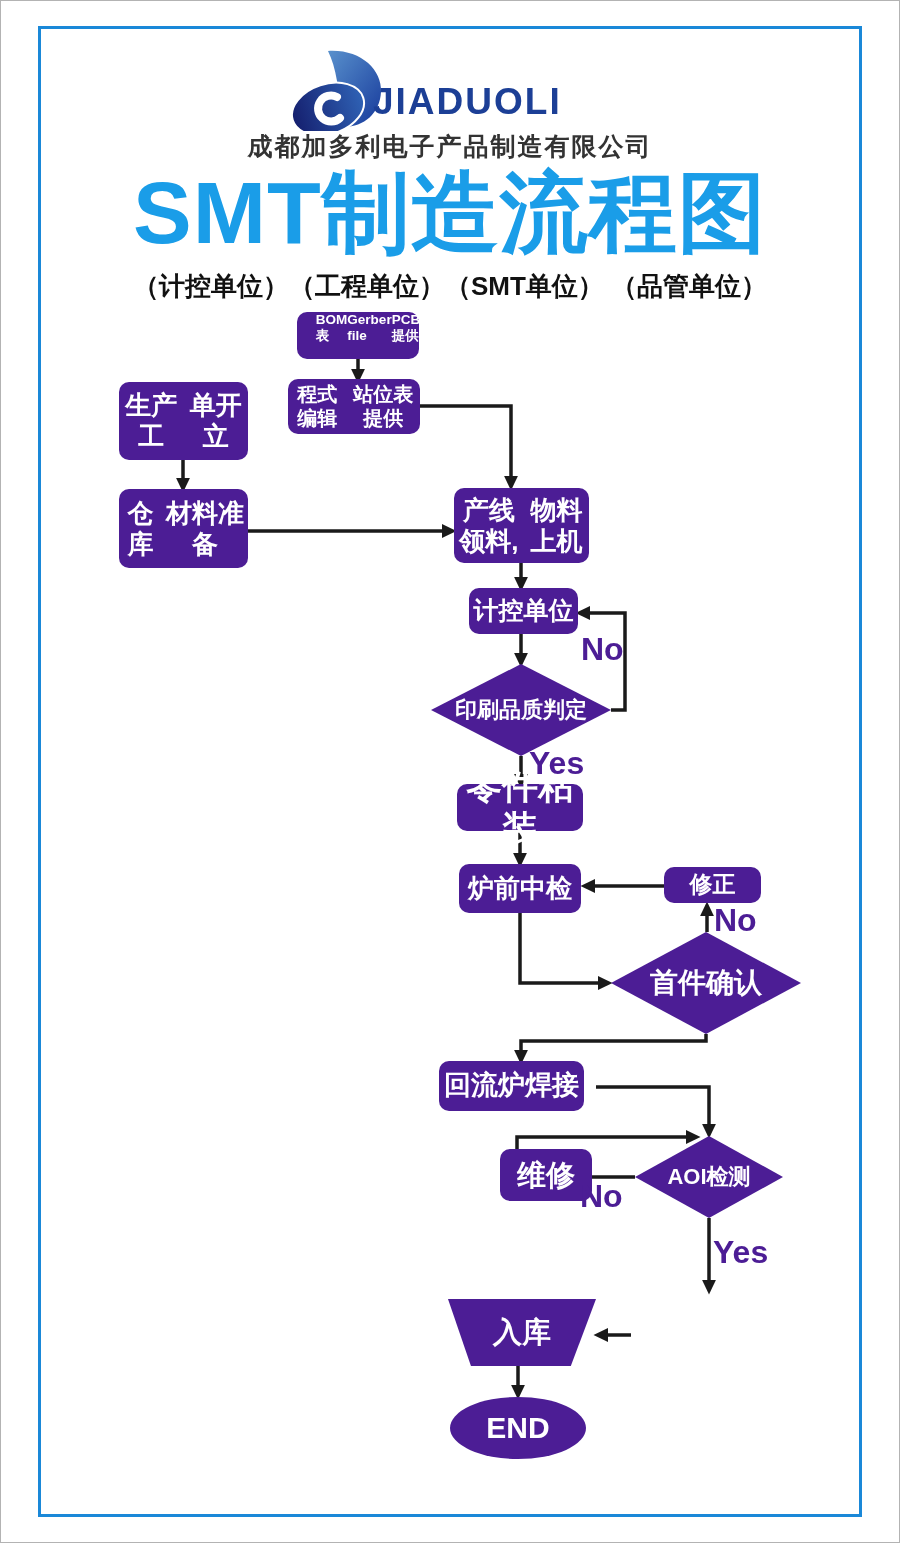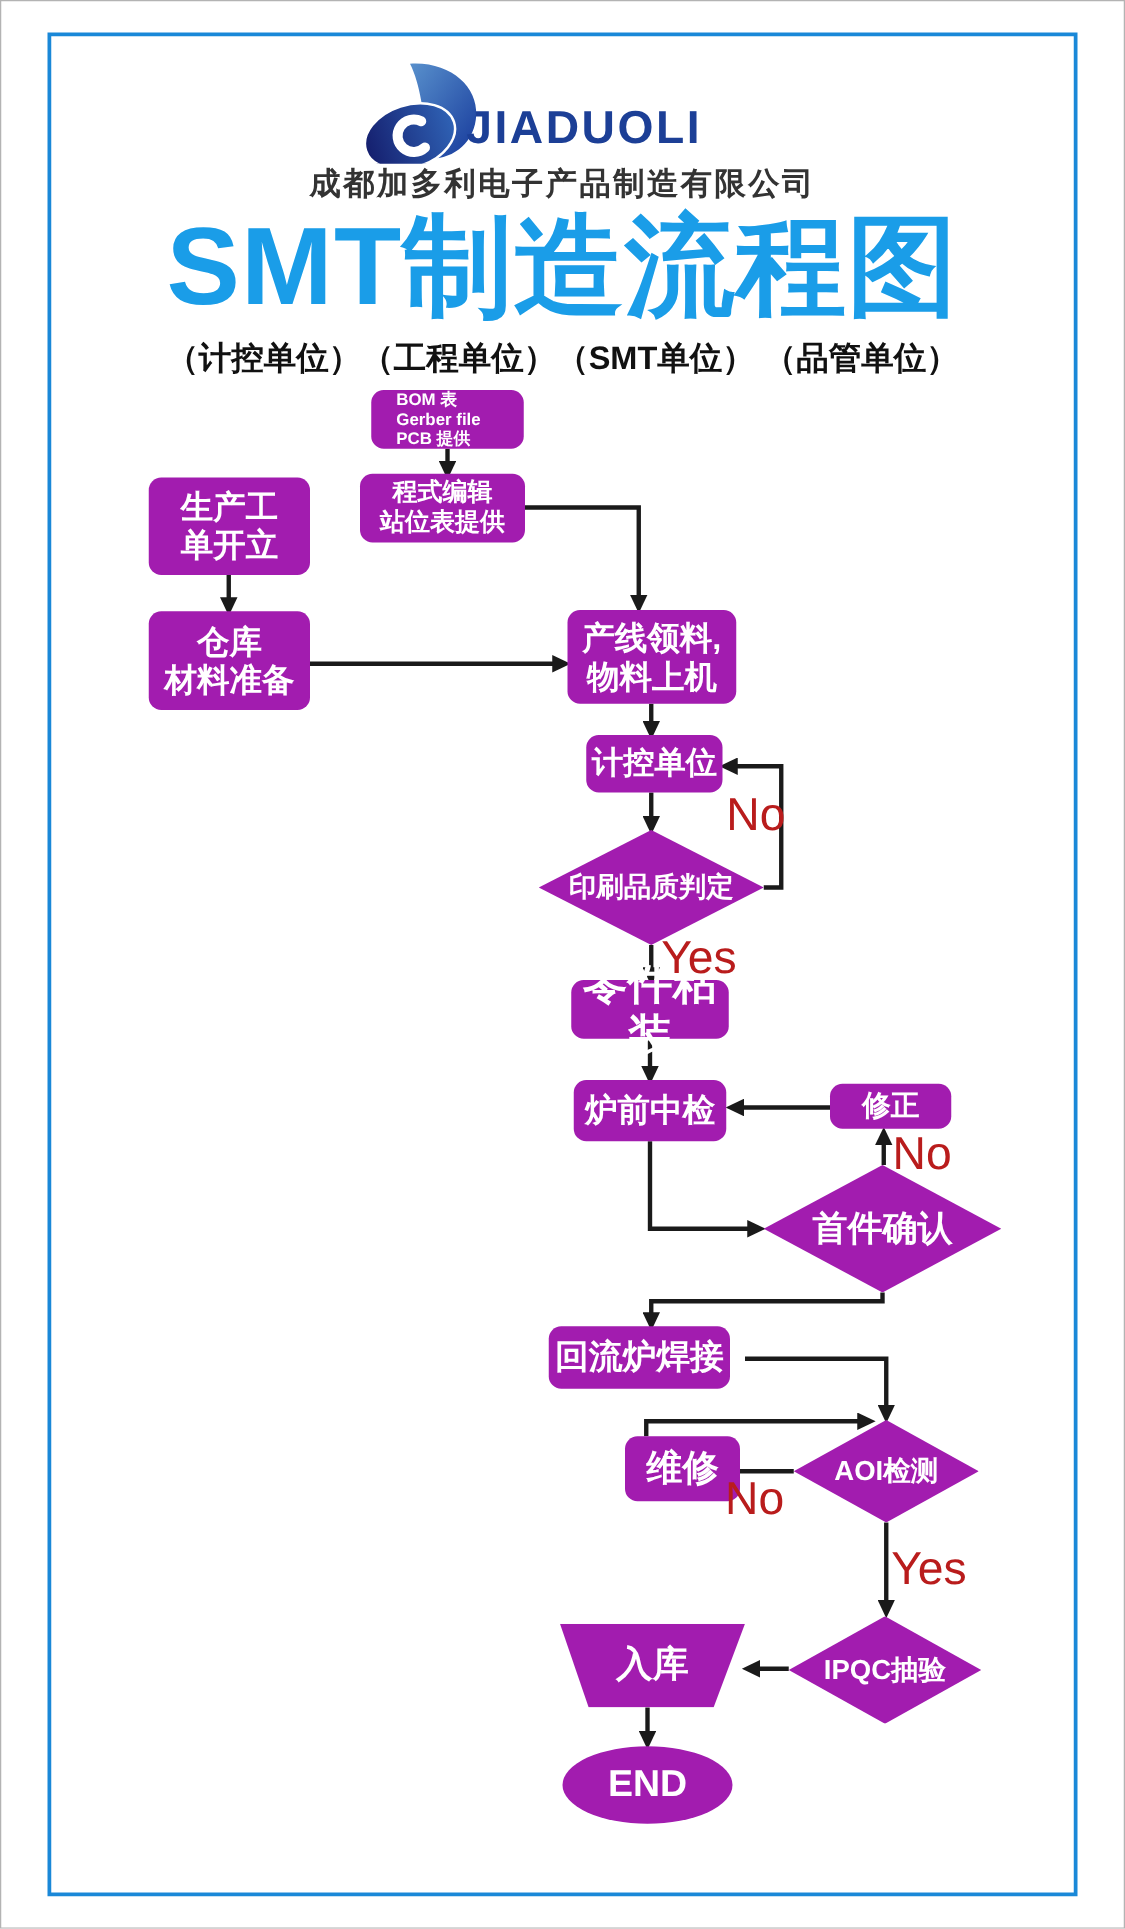--- a/index.html
+++ b/index.html
@@ -25,22 +25,22 @@
   .title{
     position:absolute;left:0;right:0;top:166px;text-align:center;
     font-size:88px;font-weight:bold;color:#1a9de8;letter-spacing:1px;line-height:1.05;
   }
   .departments{
     position:absolute;left:0;right:0;top:268px;text-align:center;
     font-size:26px;font-weight:bold;color:#111;
   }
   
   .node{
-    position:absolute;background:#a21caf;color:#fff;font-weight:bold;
-    display:flex;flex-direction:column;align-items:center;justify-content:center;
+    position:absolute;background:#4c1d95;color:#fff;font-weight:bold;
+    display:flex;flex-direction:row;align-items:center;justify-content:center;
     text-align:center;line-height:1.18;box-sizing:border-box;
   }
   .node .ln{display:block;}
   .rect{border-radius:10px;}
   .diamond{clip-path:polygon(50% 0,100% 50%,50% 100%,0 50%);border-radius:0;}
   .trapezoid{clip-path:polygon(0 0,100% 0,83% 100%,15.5% 100%);}
   .ellipse{border-radius:50%;}
 
   #n-bom{left:296px;top:311px;width:122px;height:47px;font-size:13.5px;
          align-items:flex-start;text-align:left;padding-left:20px;line-height:1.15;}
@@ -55,21 +55,21 @@
   #n-fix{left:663px;top:866px;width:97px;height:36px;font-size:23px;}
   #n-first-article{left:610px;top:931px;width:190px;height:102px;font-size:28px;}
   #n-reflow{left:438px;top:1060px;width:145px;height:50px;font-size:27px;}
   #n-repair{left:468px;top:1148px;width:92px;height:52px;font-size:29px;margin-left:31px;}
   #n-aoi{left:634px;top:1135px;width:148px;height:82px;font-size:22px;}
   #n-ipqc{left:630px;top:1292px;width:154px;height:86px;font-size:22px;}
   #n-inbound{left:447px;top:1298px;width:148px;height:67px;font-size:29px;}
   #n-end{left:449px;top:1396px;width:136px;height:62px;font-size:30px;}
 
   
-  .edge-label{position:absolute;font-weight:normal;color:#b91c1c;font-size:37px;}
+  .edge-label{position:absolute;font-weight:bold;color:#4c1d95;font-size:32px;}
   #lbl-no-print{left:580px;top:630px;}
   #lbl-yes-print{left:528px;top:744px;}
   #lbl-no-first{left:713px;top:901px;}
   #lbl-no-aoi{left:579px;top:1177px;}
   #lbl-yes-aoi{left:712px;top:1233px;}
 
   #arrows{position:absolute;left:0;top:0;}
 </style>
 </head>
 <body>
@@ -185,23 +185,20 @@
   </div>
 
   <div class="node rect" id="n-repair">
     <span class="ln">维修</span>
   </div>
 
   <div class="node diamond" id="n-aoi">
     <span class="ln">AOI检测</span>
   </div>
 
-  <div class="node diamond" id="n-ipqc">
-    <span class="ln">IPQC抽验</span>
-  </div>
 
   <div class="node trapezoid" id="n-inbound">
     <span class="ln">入库</span>
   </div>
 
   <div class="node ellipse" id="n-end">
     <span class="ln">END</span>
   </div>
 
   <div class="edge-label" id="lbl-no-print">No</div>

